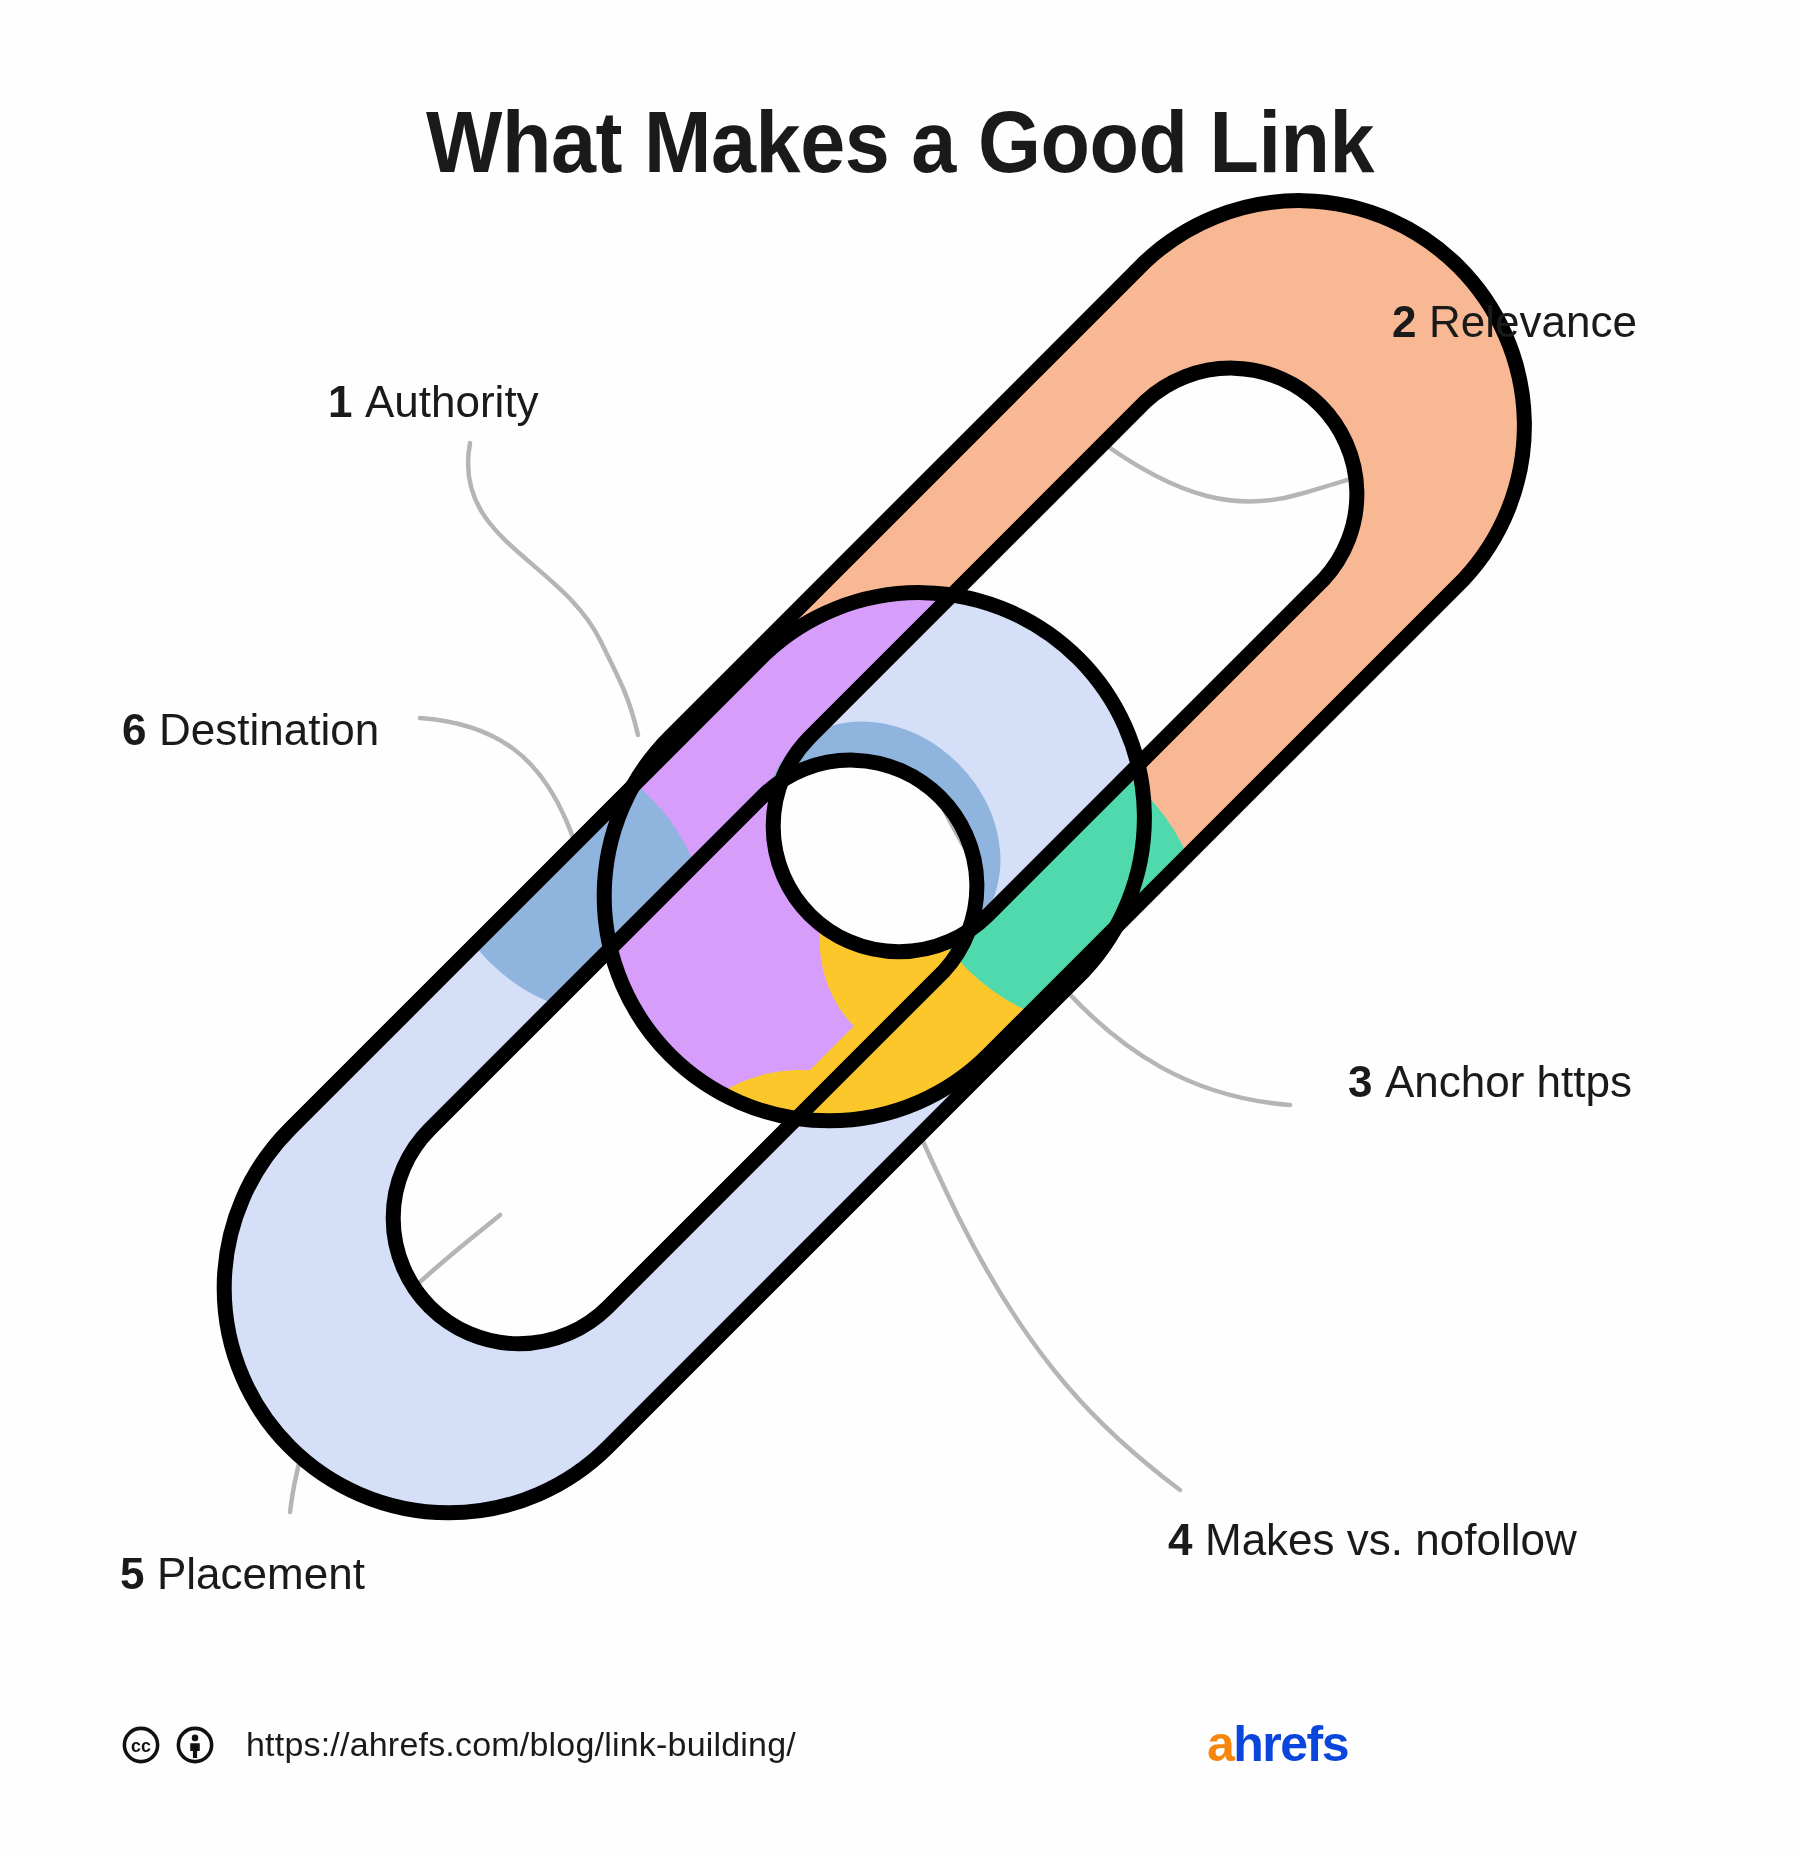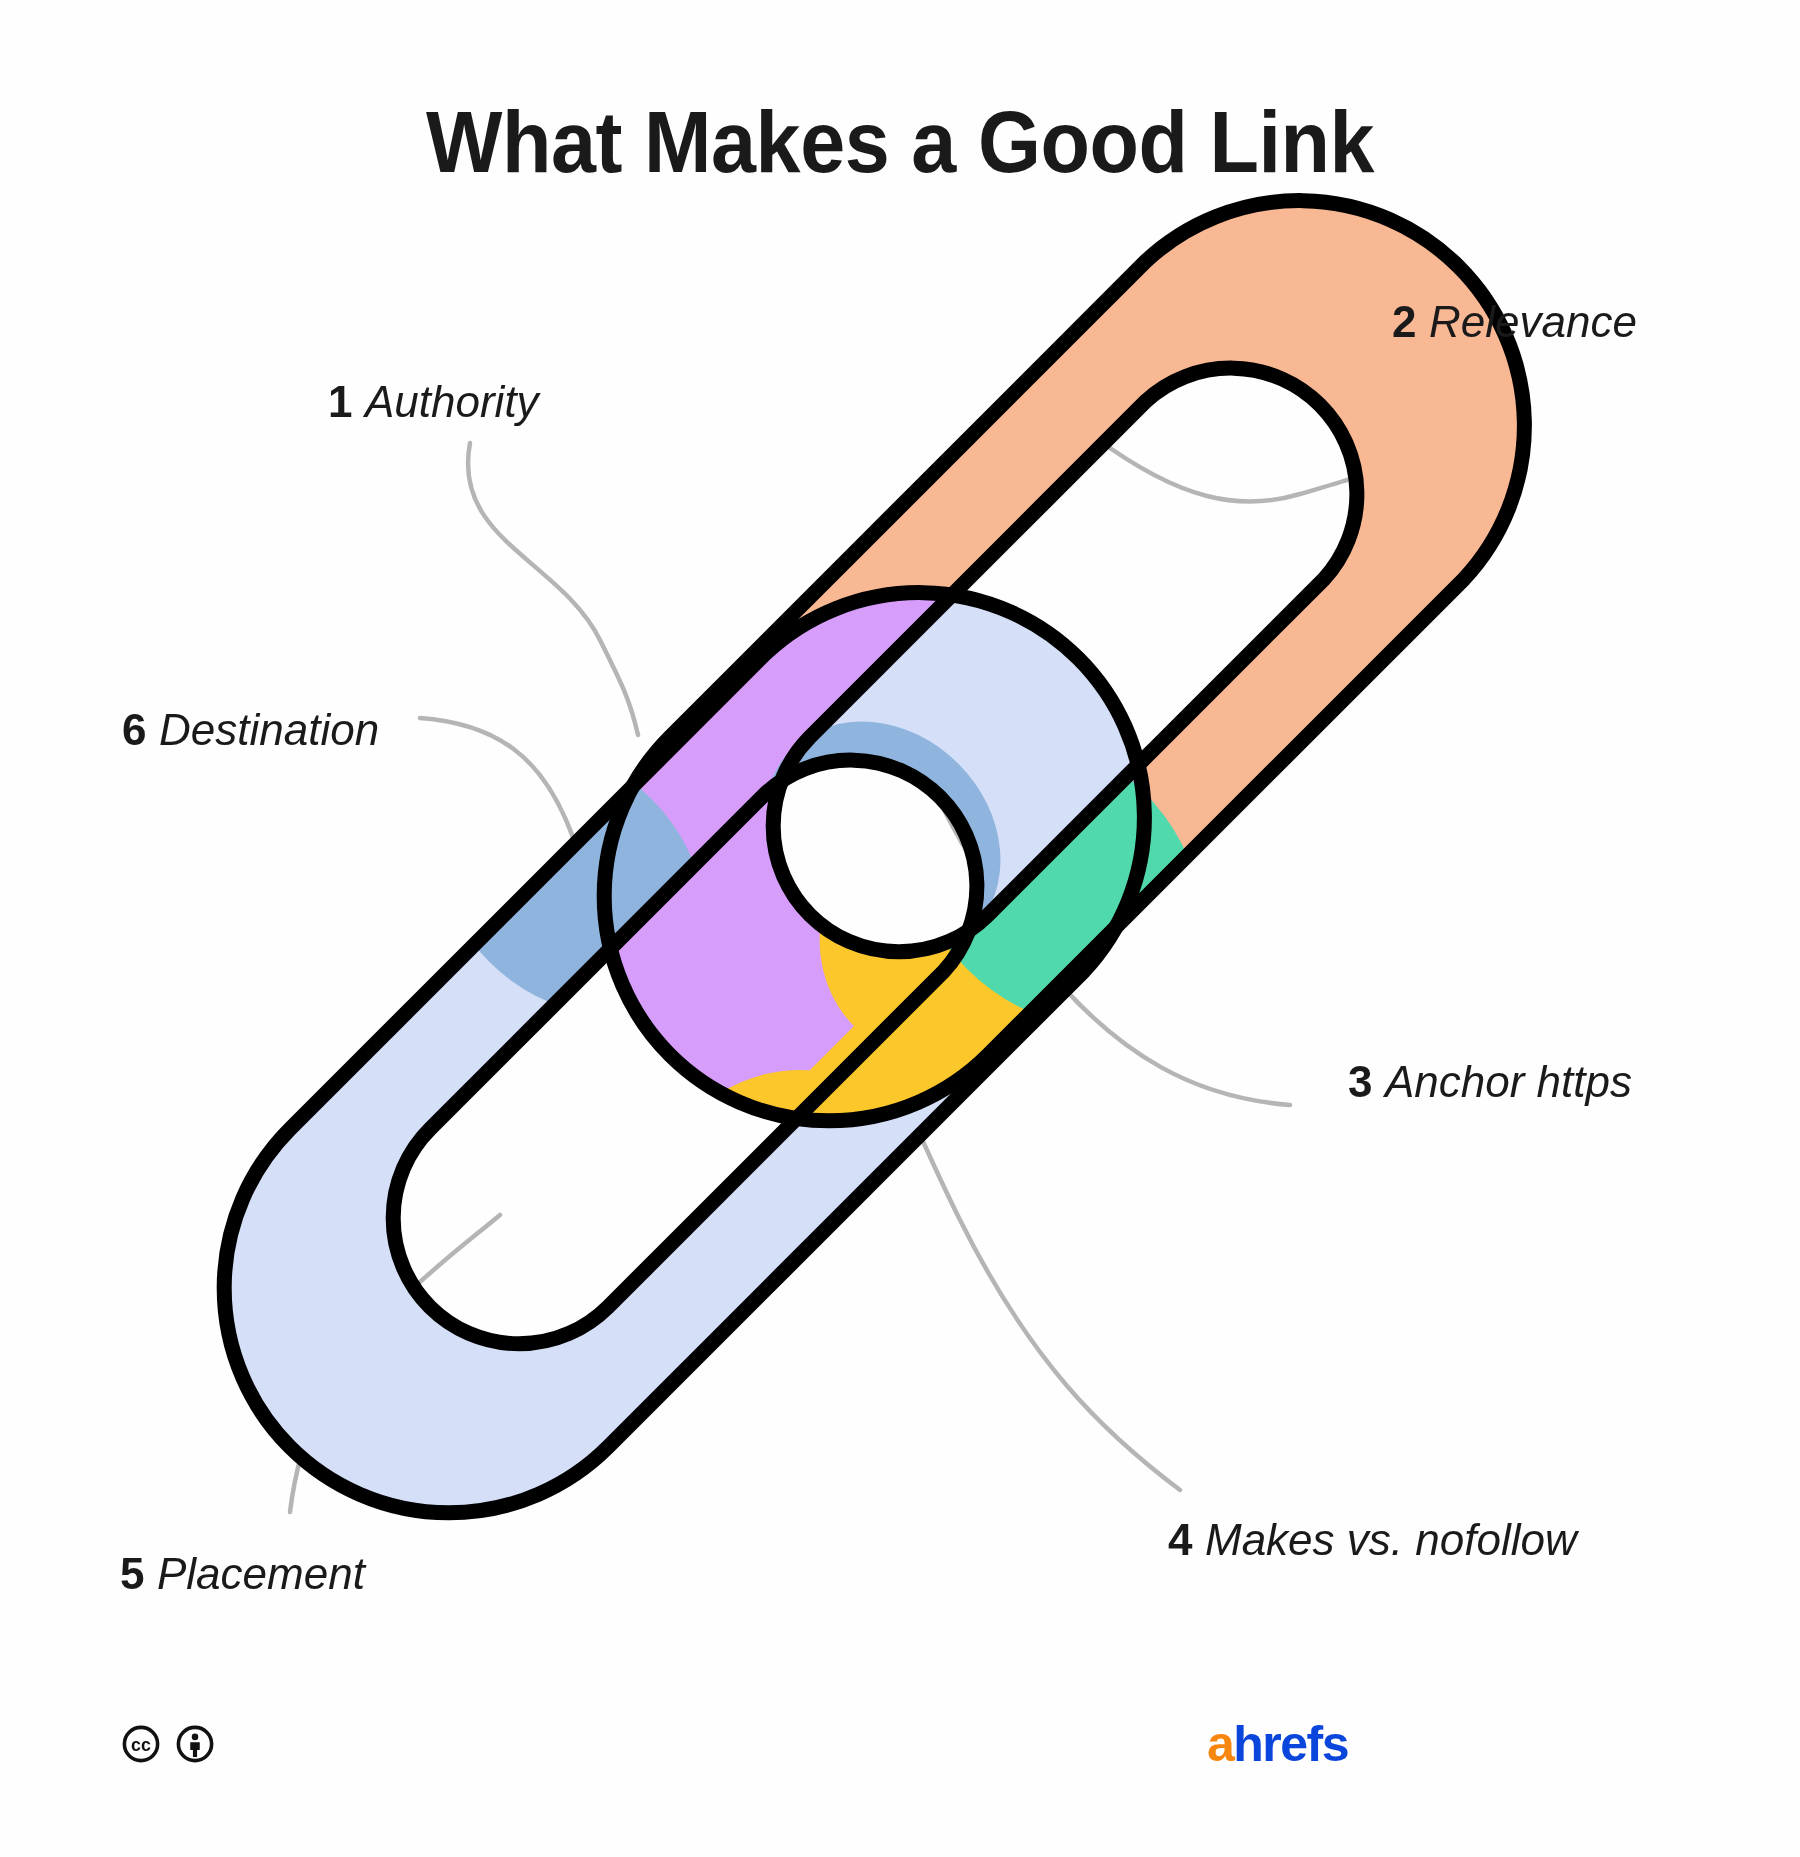--- a/index.html
+++ b/index.html
@@ -58,21 +58,20 @@
     font-size: 44px;
     line-height: 1;
     color: #1a1a1a;
   }
   .callout .num {
     font-weight: 700;
     font-style: normal;
     letter-spacing: 0.5px;
   }
   .callout .txt {
-    font-style: italic;
     font-weight: 400;
     margin-left: 12px;
   }
 
   #callout-1 { left: 328px; top: 380px; }
   #callout-2 { left: 1392px; top: 300px; }
   #callout-3 { left: 1348px; top: 1060px; }
   #callout-4 { left: 1168px; top: 1518px; }
   #callout-5 { left: 120px; top: 1540px; margin-top: 12px; }
   #callout-6 { left: 122px; top: 708px; }
@@ -264,17 +263,18 @@
     <div id="license">
       <svg class="cc-badge" viewBox="0 0 64 64">
         <circle cx="32" cy="32" r="28" fill="none" stroke="#111" stroke-width="6"></circle>
         <text x="32" y="43" text-anchor="middle" font-family="'Liberation Sans',sans-serif" font-size="30" font-weight="700" fill="#111">cc</text>
       </svg>
       <svg class="cc-badge" viewBox="0 0 64 64">
         <circle cx="32" cy="32" r="28" fill="none" stroke="#111" stroke-width="6"></circle>
         <circle cx="32" cy="20" r="5.5" fill="#111"></circle>
         <path d="M24 29 h16 v13 h-4.5 v12 h-7 v-12 H24 Z" fill="#111"></path>
       </svg>
+      <span id="source-url">https://ahrefs.com/blog/link-building/</span>
     </div>
     <div id="brand-logo"><span class="a">a</span><span class="hrefs">hrefs</span></div>
   </div>
 
 </div>
 
 </body></html>

